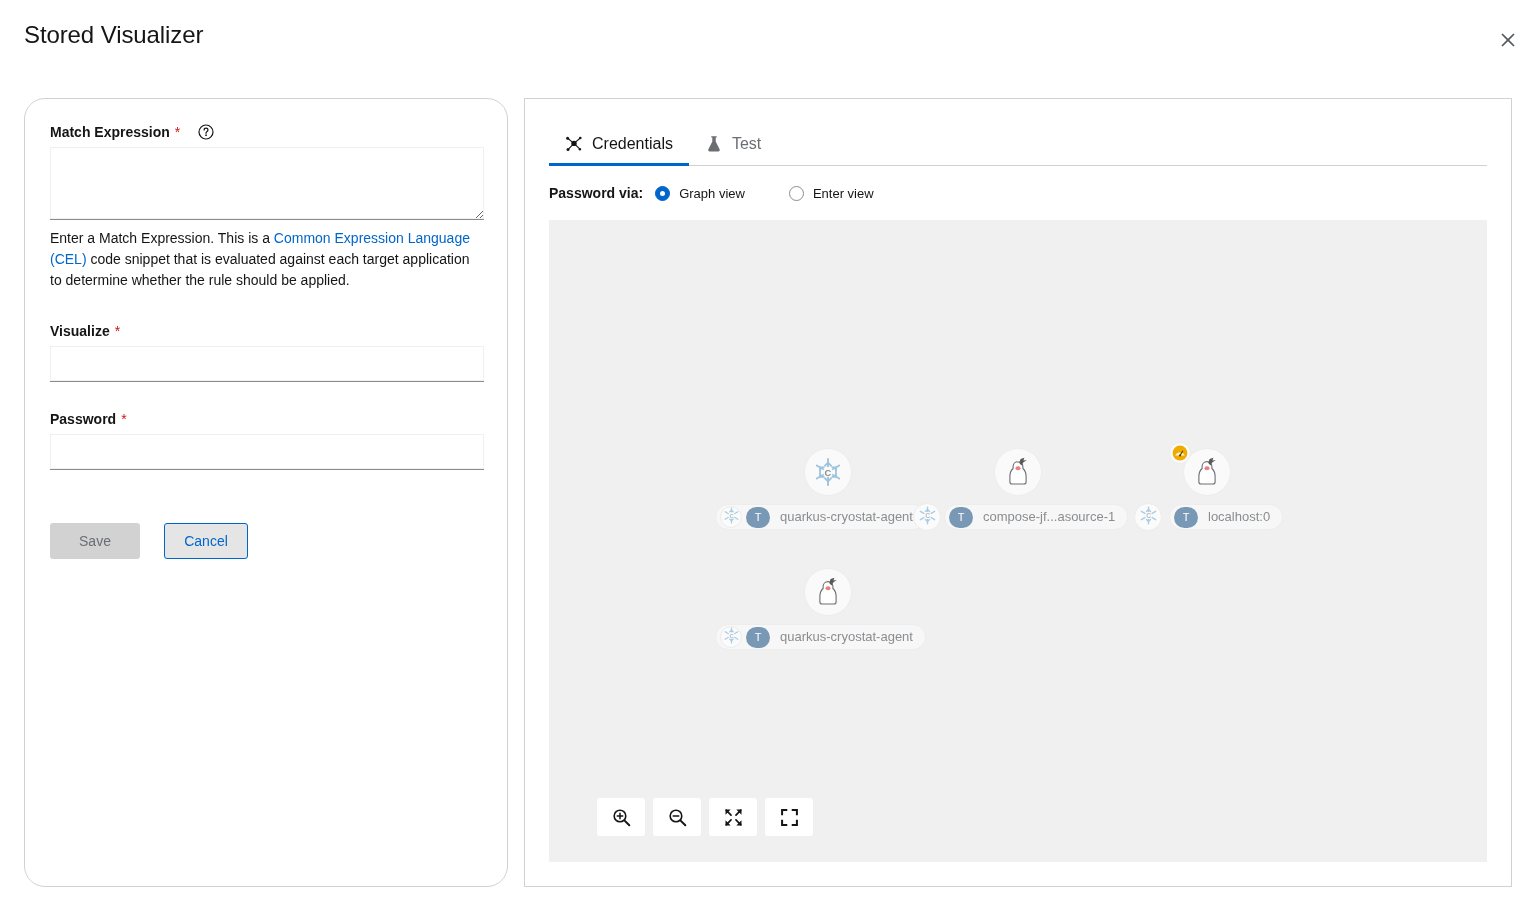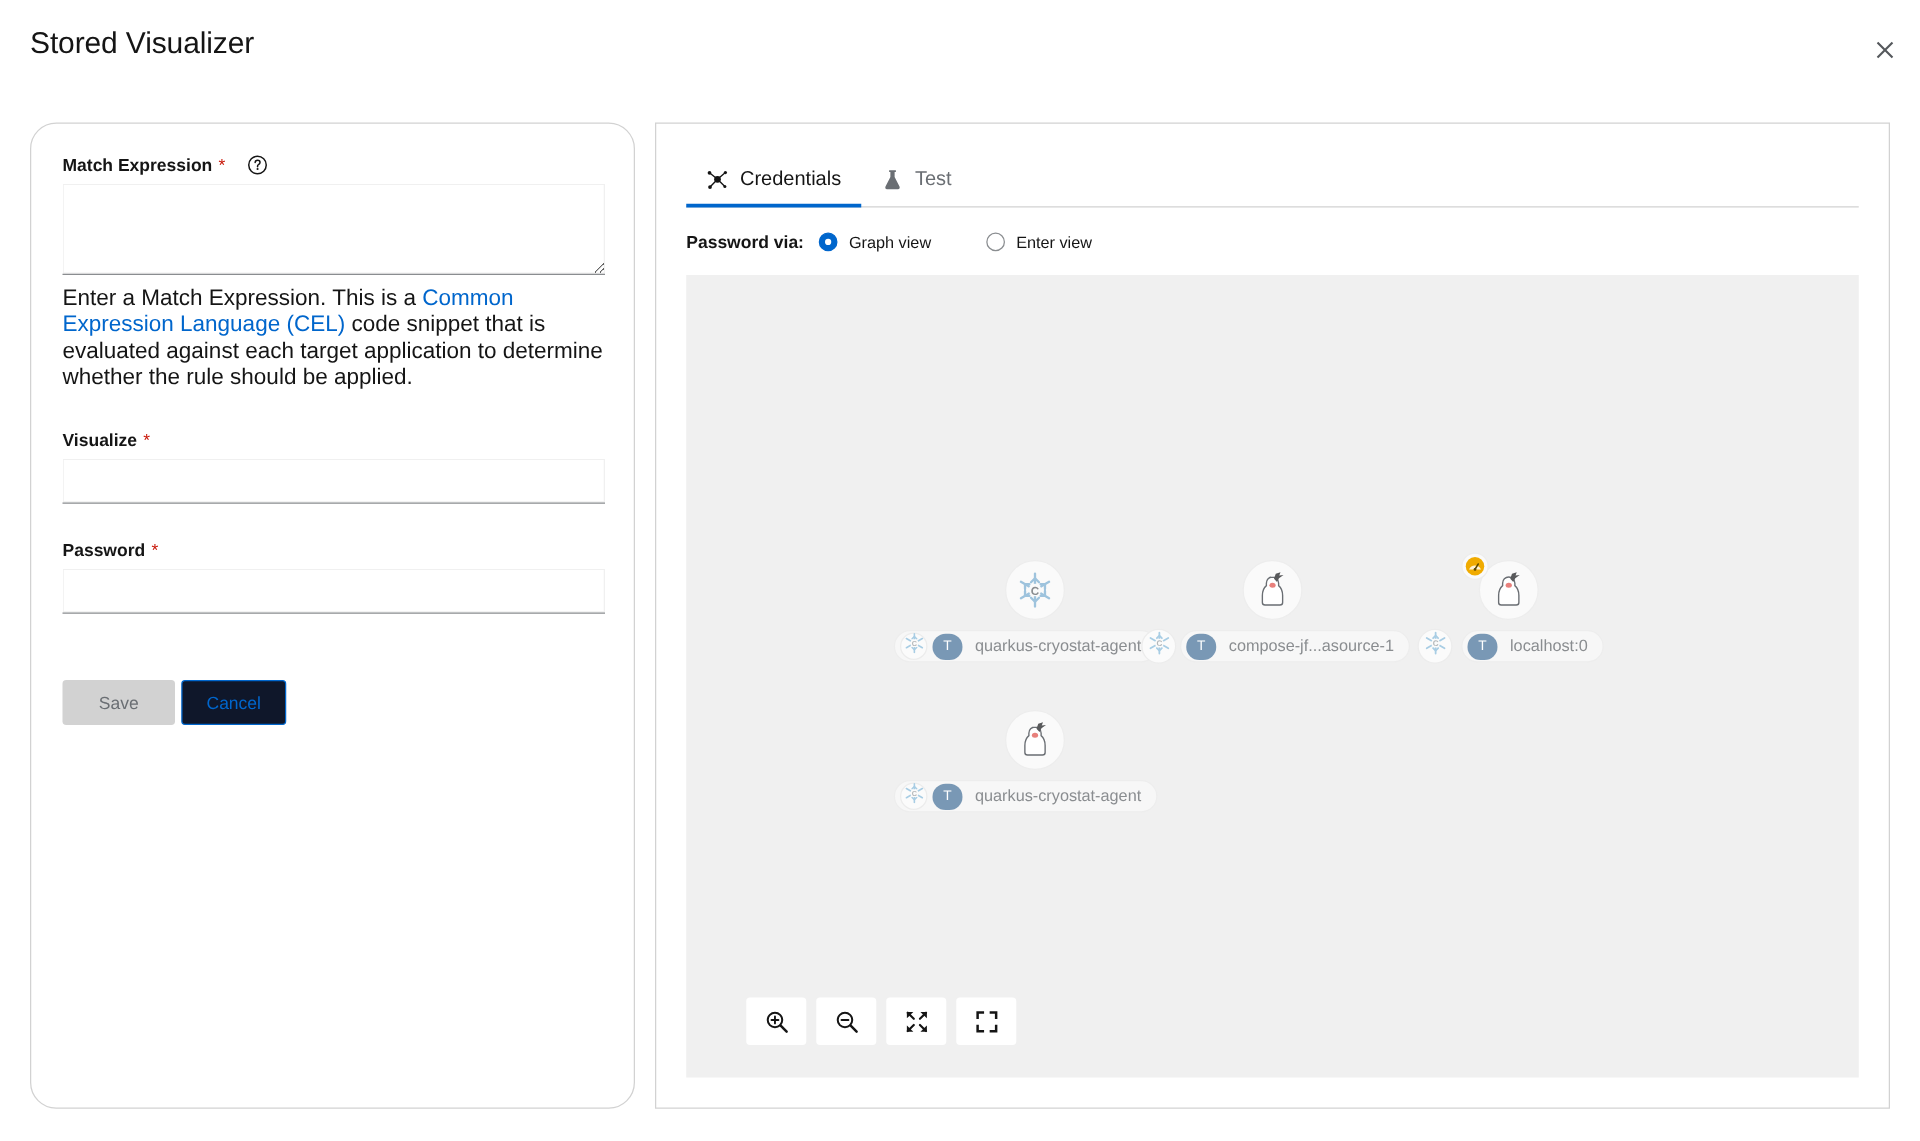--- a/index.html
+++ b/index.html
@@ -127,21 +127,21 @@
     font-size: 14px;
     color: #151515;
     padding: 6px 8px;
     box-sizing: border-box;
     resize: vertical;
     display: block;
     outline: none;
   }
 
   .helper-text {
-    font-size: 18px;
+    font-size: 14px;
     line-height: 21px;
     color: #151515;
     margin-top: 8px;
     width: 434px;
   }
   .helper-link {
     color: #06c;
     text-decoration: none;
     cursor: pointer;
   }
@@ -162,41 +162,41 @@
     outline: none;
   }
 
   .group-username { margin-top: 31px; }
   .group-password { margin-top: 28px; }
 
   .button-row {
     margin-top: 53px;
     display: flex;
     align-items: flex-start;
-    gap: 5px;
+    gap: 24px;
   }
   .btn {
     font-family: "Liberation Sans", sans-serif;
     font-size: 14px;
     line-height: 18px;
     padding: 6px 16px;
     border-radius: 3px;
     box-sizing: border-box;
     cursor: pointer;
     height: 36px;
   }
   .btn-save {
     background: #d2d2d2;
     color: #6a6e73;
     border: none;
     min-width: 90px;
     cursor: not-allowed;
   }
   .btn-cancel {
-    background: #0f172a;
+    background: #e5e5e5;
     color: #06c;
     border: 1px solid #06c;
     min-width: 84px;
   }
 
   
   .tabs {
     display: flex;
     align-items: stretch;
     margin: 24px 24px 0 24px;

